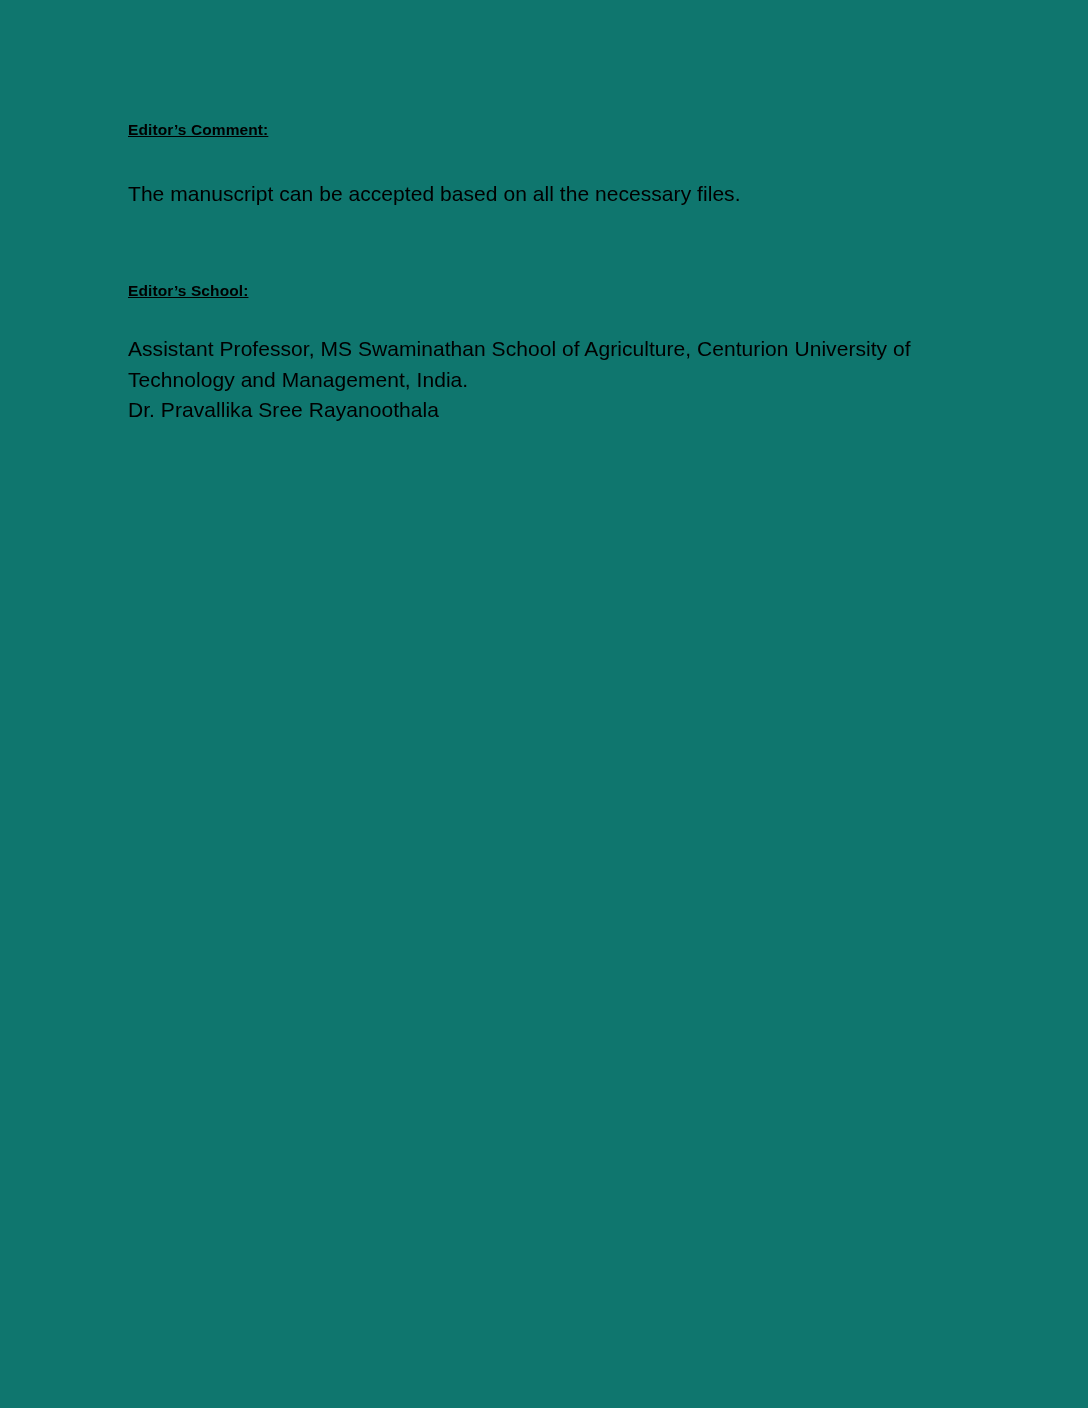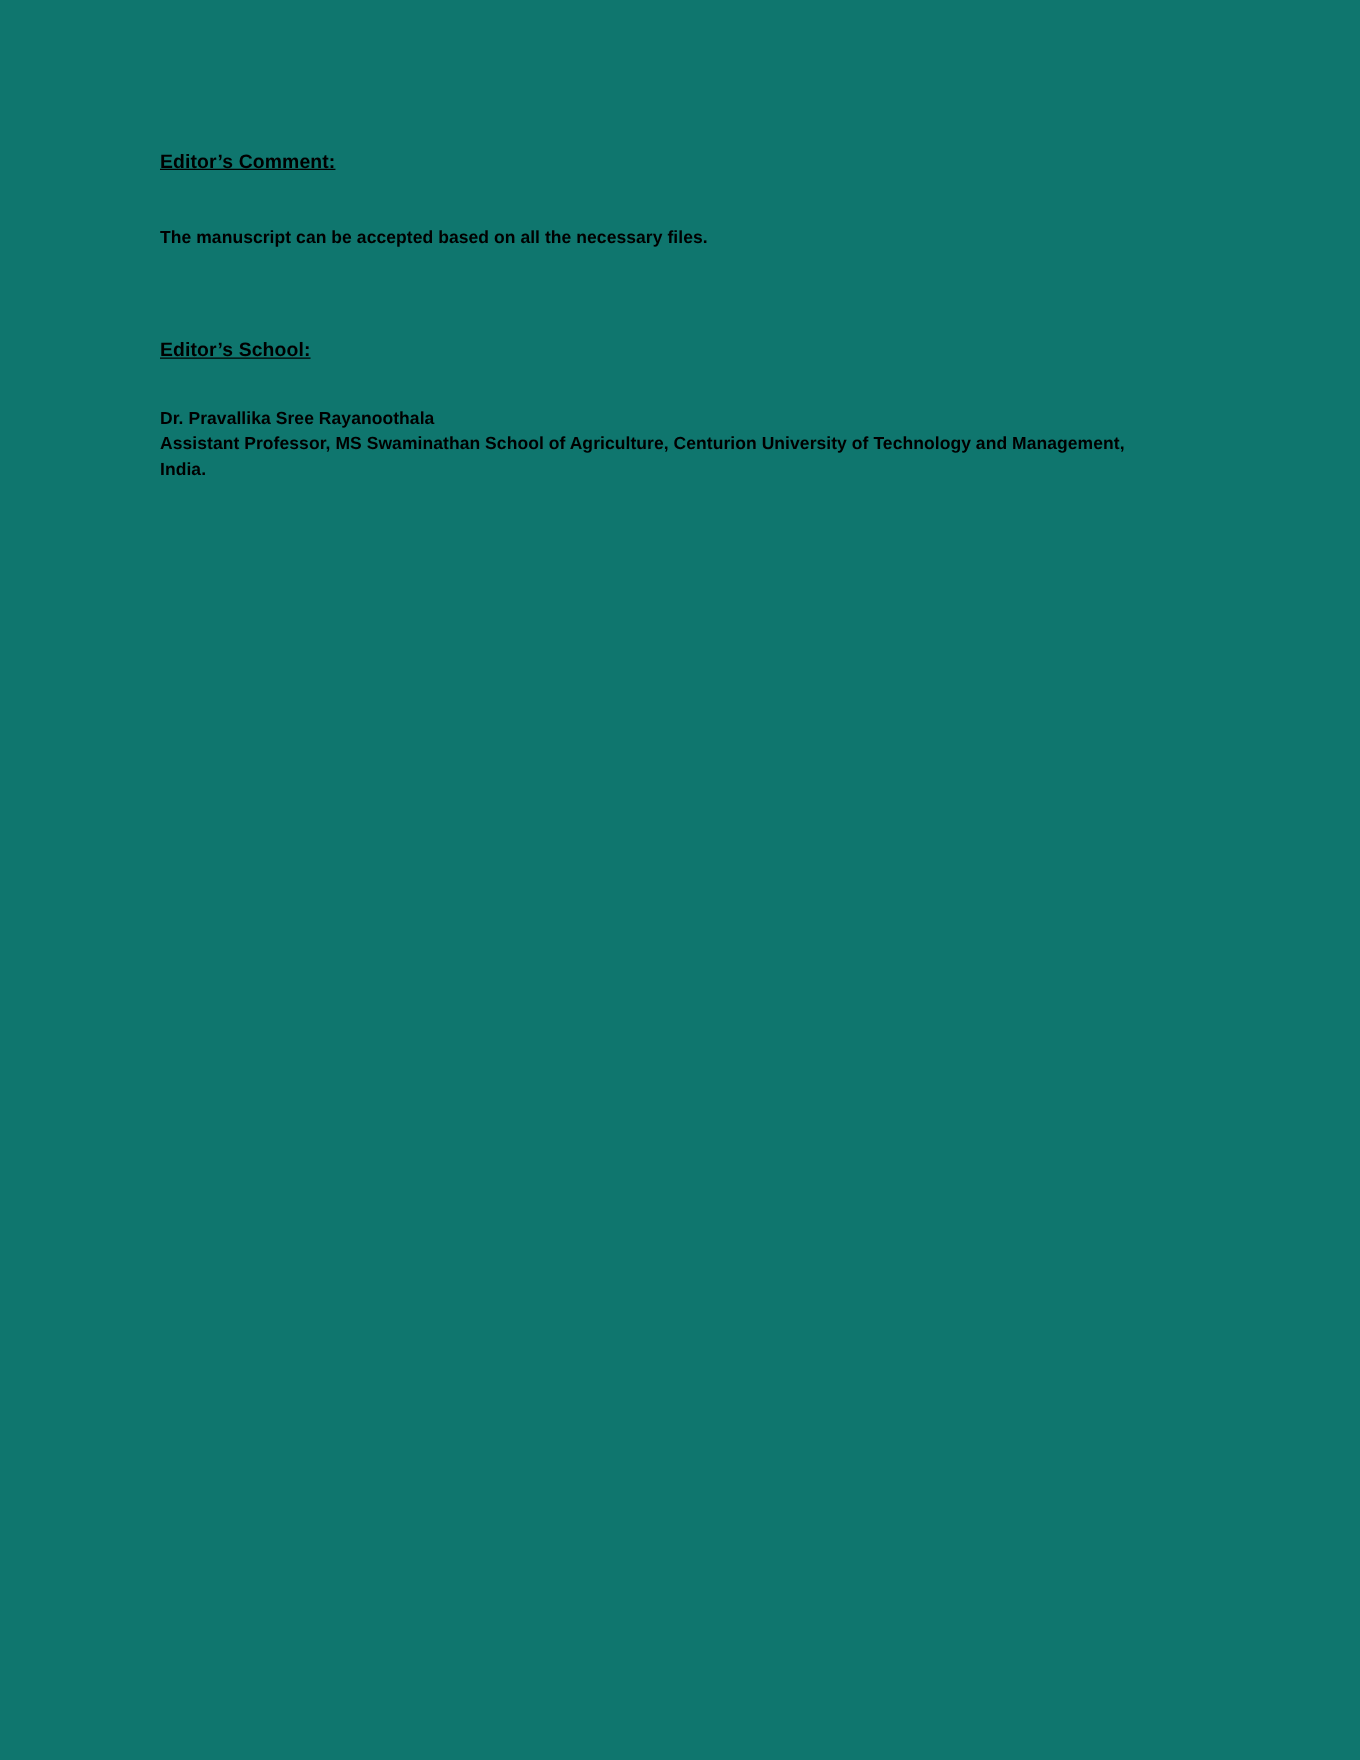--- a/index.html
+++ b/index.html
@@ -27,22 +27,22 @@
   }
   .section-heading {
     font-size: 15.5px;
     font-weight: bold;
     text-decoration: underline;
     letter-spacing: 0.1px;
     margin: 0;
     line-height: 1.35;
   }
   .body-text {
-    font-size: 14px;
-    font-weight: bold;
+    font-size: 21px;
+    font-weight: normal;
     line-height: 1.45;
     margin: 0;
     letter-spacing: 0.05px;
   }
   .gap-after-comment-heading { height: 38px; }
   .gap-after-comment-body { height: 72px; }
   .gap-after-details-heading { height: 32px; }
   .details-block p {
     margin: 0;
   }
@@ -59,18 +59,18 @@
 
     <div class="body-text">The manuscript can be accepted based on all the necessary files.</div>
 
     <div class="gap-after-comment-body"></div>
 
     <div class="section-heading">Editor’s School:</div>
 
     <div class="gap-after-details-heading"></div>
 
     <div class="details-block">
+      <p class="body-text">Assistant Professor, MS Swaminathan School of Agriculture, Centurion University of Technology and Management, India.</p>
       <p class="body-text">Dr. Pravallika Sree Rayanoothala</p>
-      <p class="body-text">Assistant Professor, MS Swaminathan School of Agriculture, Centurion University of Technology and Management, India.</p>
     </div>
 
   </div>
 </div>
 
 </body></html>

